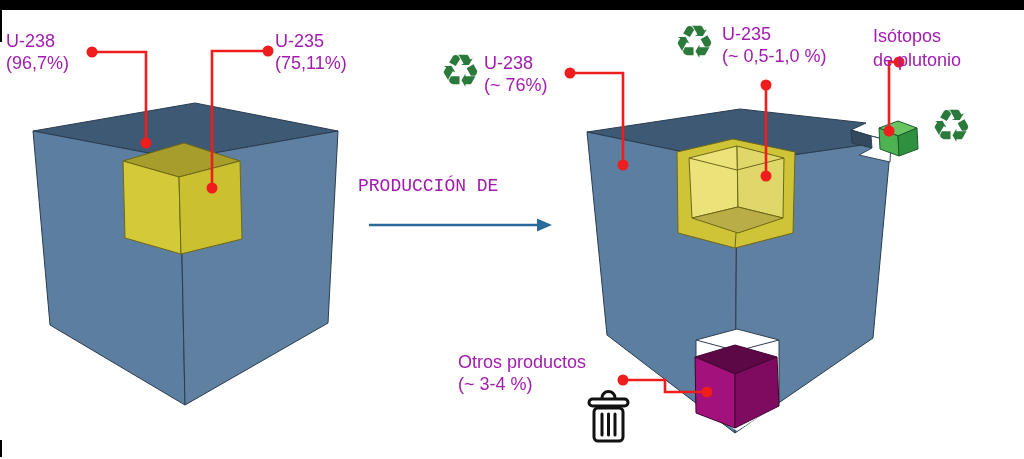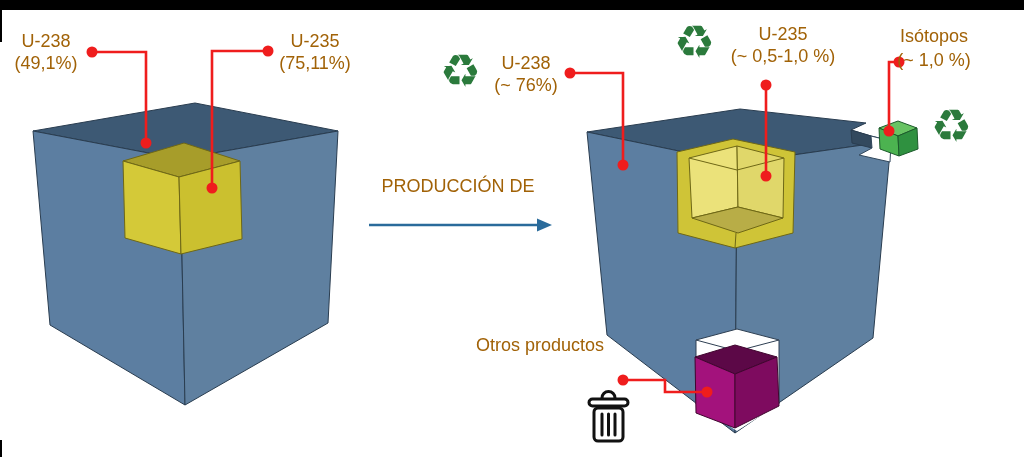--- a/index.html
+++ b/index.html
@@ -4,21 +4,21 @@
 <style>
   html,body{margin:0;padding:0;background:#fff;}
   .canvas{
     position:relative;width:1024px;height:459px;background:#ffffff;
     font-family:"Liberation Sans",sans-serif;overflow:hidden;
   }
   .topbar{position:absolute;left:0;top:0;width:1024px;height:10px;background:#000;}
   .edge-sliver{position:absolute;background:#000;}
   .scene{position:absolute;left:0;top:0;}
   .lbl{
-    position:absolute;text-align:center;color:#a16207;
+    position:absolute;text-align:left;color:#a21caf;
     font-size:18px;line-height:22px;letter-spacing:0px;white-space:nowrap;
   }
   .lbl div{white-space:nowrap;}
   .recycle{
     position:absolute;font-family:"DejaVu Sans",sans-serif;
     font-size:46px;line-height:46px;color:#2B7A3C;font-weight:bold;
   }
 </style>
 </head>
 <body>
@@ -112,49 +112,50 @@
     </g>
 
     <g>
       <line stroke="#2A6B9B" stroke-width="2.6" x1="369" y1="225" x2="538" y2="225"></line>
       <polygon fill="#2A6B9B" points="537,218.5 552,225 537,231.5"></polygon>
     </g>
   </svg>
 
   <div class="lbl" style="left:6px;top:30px;width:80px;">
     <div>U-238</div>
-    <div>(49,1%)</div>
+    <div>(96,7%)</div>
   </div>
 
   <div class="lbl" style="left:275px;top:30px;width:80px;">
     <div>U-235</div>
     <div>(75,11%)</div>
   </div>
 
-  <div class="lbl" style="left:376px;top:175px;width:164px;line-height:23px;">
+  <div class="lbl" style="left:358px;top:175px;width:164px;line-height:23px;font-family:Liberation Mono, monospace;">
     <div>PRODUCCIÓN DE</div>
   </div>
 
   <div class="lbl" style="left:484px;top:52px;width:84px;">
     <div>U-238</div>
     <div>(~ 76%)</div>
   </div>
 
   <div class="lbl" style="left:722px;top:23px;width:122px;">
     <div>U-235</div>
     <div>(~ 0,5-1,0 %)</div>
   </div>
 
   <div class="lbl" style="left:873px;top:24px;width:122px;line-height:24px;">
     <div>Isótopos</div>
-    <div>(~ 1,0 %)</div>
+    <div>de plutonio</div>
   </div>
 
-  <div class="lbl" style="left:458px;top:334px;width:164px;">
+  <div class="lbl" style="left:458px;top:351px;width:164px;">
     <div>Otros productos</div>
+    <div>(~ 3-4 %)</div>
   </div>
 
   <span class="recycle" style="left:440px;top:48px;">♻</span>
   <span class="recycle" style="left:674px;top:19px;">♻</span>
   <span class="recycle" style="left:931px;top:103px;">♻</span>
 
   <div class="topbar"></div>
   <div class="edge-sliver" style="left:0;top:10px;width:2px;height:32px;"></div>
   <div class="edge-sliver" style="left:0;top:440px;width:2px;height:17px;"></div>
 </div>

